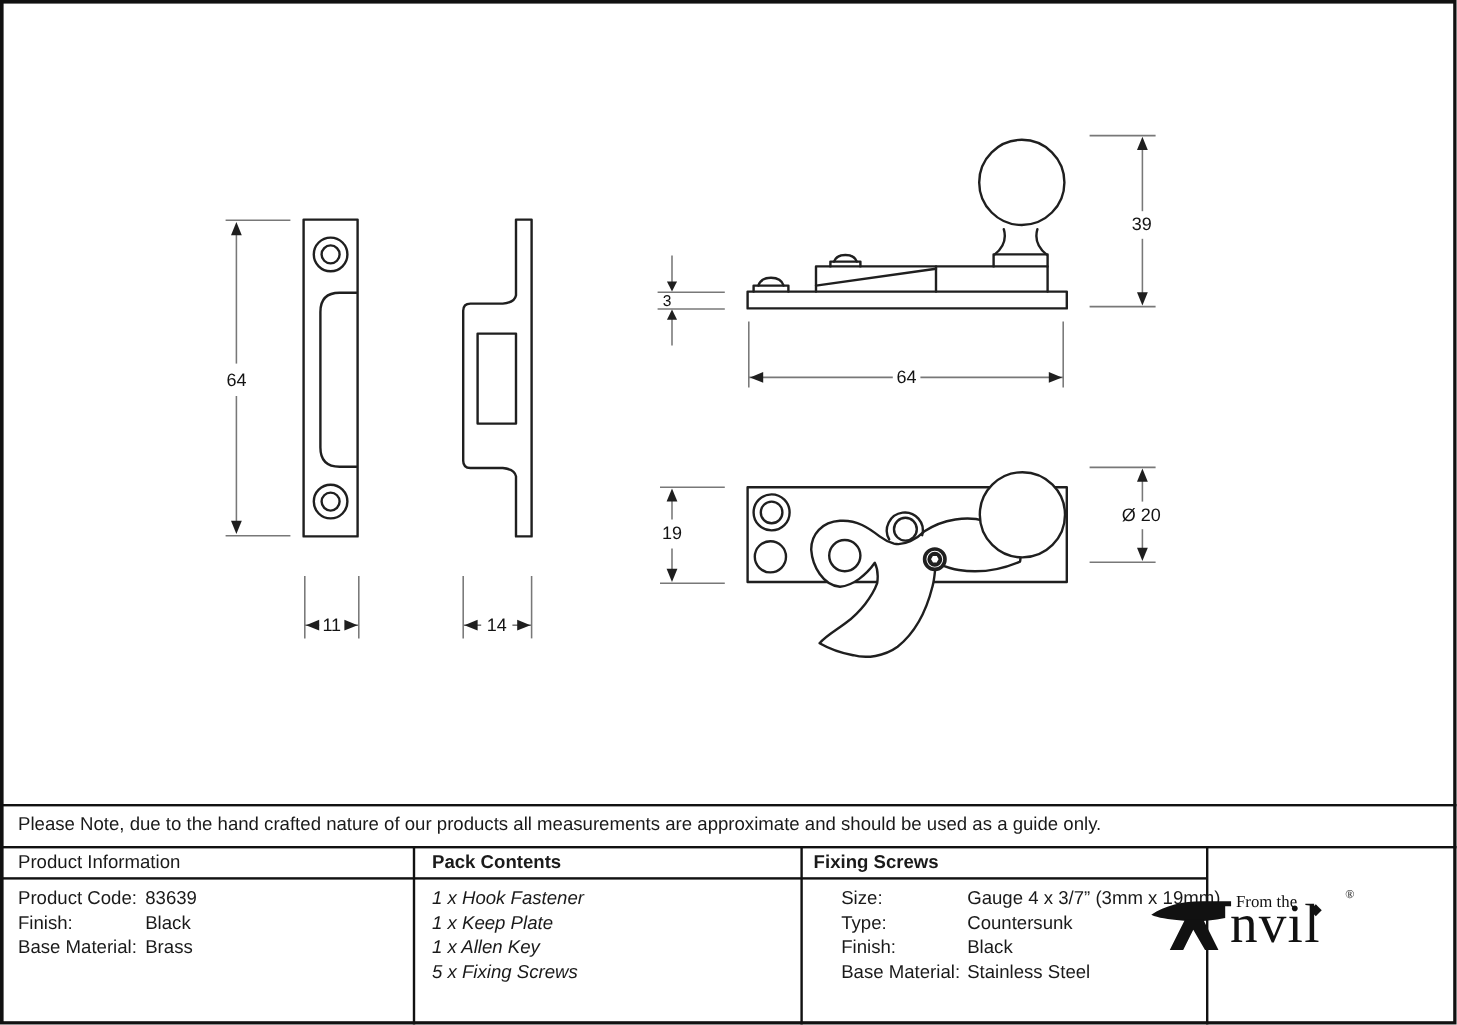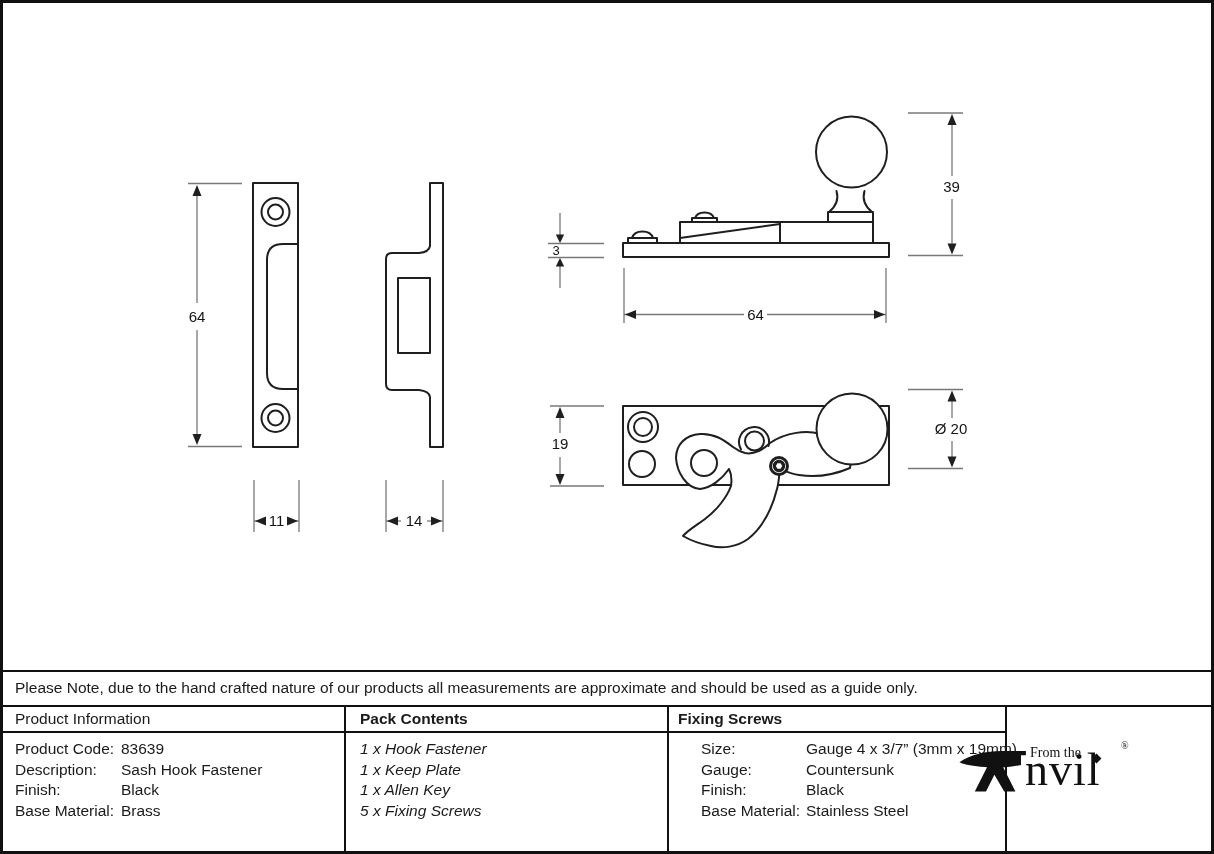--- a/index.html
+++ b/index.html
@@ -188,24 +188,20 @@
 
   <div class="note-text">Please Note, due to the hand crafted nature of our products all measurements are approximate and should be used as a guide only.</div>
 
   <div class="cell-title" style="left:15px;">Product Information</div>
   <div class="cell-body pi" style="left:15px;">
     <div class="kv">
       <span class="k">Product Code:</span>
       <span class="v">83639</span>
     </div>
     <div class="kv">
-      <span class="k">Description:</span>
-      <span class="v">Sash Hook Fastener</span>
-    </div>
-    <div class="kv">
       <span class="k">Finish:</span>
       <span class="v">Black</span>
     </div>
     <div class="kv">
       <span class="k">Base Material:</span>
       <span class="v">Brass</span>
     </div>
   </div>
 
   <div class="cell-title" style="left:360px;font-weight:bold;">Pack Contents</div>
@@ -216,21 +212,21 @@
     <div class="pc-item">5 x Fixing Screws</div>
   </div>
 
   <div class="cell-title" style="left:678px;font-weight:bold;">Fixing Screws</div>
   <div class="cell-body fs" style="left:678px;margin-left:23px;">
     <div class="kv">
       <span class="k">Size:</span>
       <span class="v">Gauge 4 x 3/7” (3mm x 19mm)</span>
     </div>
     <div class="kv">
-      <span class="k">Gauge:</span>
+      <span class="k">Type:</span>
       <span class="v">Countersunk</span>
     </div>
     <div class="kv">
       <span class="k">Finish:</span>
       <span class="v">Black</span>
     </div>
     <div class="kv">
       <span class="k">Base Material:</span>
       <span class="v">Stainless Steel</span>
     </div>

